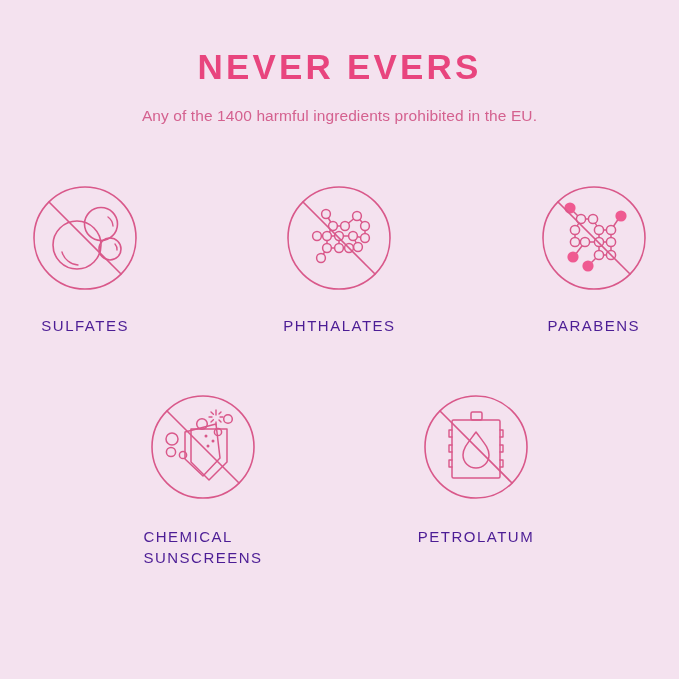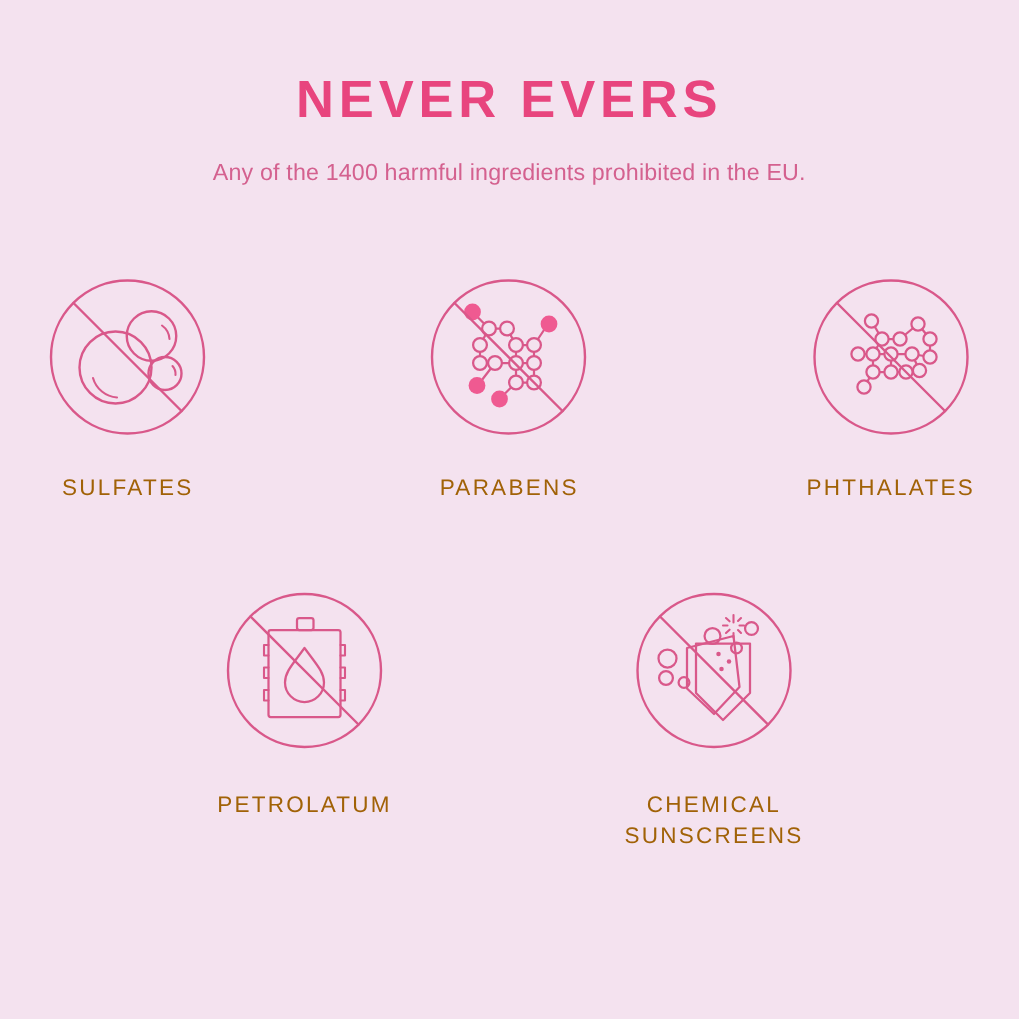--- a/index.html
+++ b/index.html
@@ -79,22 +79,21 @@
   .badge svg {
     display: block;
     width: 106px;
     height: 106px;
     overflow: visible;
   }
   .label {
     margin-top: 24px;
     font-size: 15px;
     letter-spacing: 1.5px;
-    color: #a16207;
-    text-align: center;
+    color: #4c1d95;
     line-height: 21px;
     white-space: pre-line;
   }
   .row-two .label { margin-top: 26px; }
 </style>
 </head>
 <body>
 
 <div class="page">
 
@@ -114,20 +113,66 @@
             <circle cx="45" cy="60" r="24"></circle>
             <circle cx="69" cy="39" r="16.5"></circle>
             <circle cx="78" cy="64" r="11"></circle>
             <path d="M30 67 a18 18 0 0 0 16 13" stroke-width="1.4"></path>
             <path d="M76 32 a12 12 0 0 1 5 9" stroke-width="1.4"></path>
             <path d="M83 59 a8 8 0 0 1 2 6" stroke-width="1.4"></path>
             <line x1="17" y1="17" x2="89" y2="89"></line>
           </svg>
         </div>
         <div class="label">SULFATES</div>
+      </div>
+
+      <div class="cell">
+        <div class="badge">
+          <svg viewBox="0 0 106 106" fill="none" stroke="#d9588a" stroke-width="1.6" stroke-linecap="round" stroke-linejoin="round">
+            <circle cx="53" cy="53" r="51"></circle>
+            <g stroke-width="1.5">
+              <line x1="40" y1="29" x2="47" y2="41"></line>
+              <line x1="47" y1="41" x2="59" y2="41"></line>
+              <line x1="59" y1="41" x2="71" y2="31"></line>
+              <line x1="71" y1="31" x2="79" y2="41"></line>
+              <line x1="79" y1="41" x2="79" y2="53"></line>
+              <line x1="47" y1="41" x2="41" y2="51"></line>
+              <line x1="41" y1="51" x2="31" y2="51"></line>
+              <line x1="41" y1="51" x2="41" y2="63"></line>
+              <line x1="41" y1="63" x2="53" y2="63"></line>
+              <line x1="53" y1="63" x2="63" y2="63"></line>
+              <line x1="53" y1="51" x2="53" y2="63"></line>
+              <line x1="53" y1="51" x2="41" y2="51"></line>
+              <line x1="53" y1="51" x2="67" y2="51"></line>
+              <line x1="67" y1="51" x2="79" y2="53"></line>
+              <line x1="67" y1="51" x2="72" y2="62"></line>
+              <line x1="41" y1="63" x2="35" y2="73"></line>
+              <line x1="63" y1="63" x2="72" y2="62"></line>
+            </g>
+            <g fill="#f4e2ef" stroke-width="1.5">
+              <circle cx="40" cy="29" r="4.4"></circle>
+              <circle cx="47" cy="41" r="4.4"></circle>
+              <circle cx="59" cy="41" r="4.4"></circle>
+              <circle cx="71" cy="31" r="4.4"></circle>
+              <circle cx="79" cy="41" r="4.4"></circle>
+              <circle cx="31" cy="51" r="4.4"></circle>
+              <circle cx="41" cy="51" r="4.4"></circle>
+              <circle cx="53" cy="51" r="4.4"></circle>
+              <circle cx="67" cy="51" r="4.4"></circle>
+              <circle cx="79" cy="53" r="4.4"></circle>
+              <circle cx="41" cy="63" r="4.4"></circle>
+              <circle cx="53" cy="63" r="4.4"></circle>
+              <circle cx="63" cy="63" r="4.4"></circle>
+              <circle cx="72" cy="62" r="4.4"></circle>
+              <circle cx="35" cy="73" r="4.4"></circle>
+            </g>
+            <line x1="17" y1="17" x2="89" y2="89"></line>
+          </svg>
+        </div>
+        <div class="label">PHTHALATES</div>
       </div>
 
       <div class="cell">
         <div class="badge">
           <svg viewBox="0 0 106 106" fill="none" stroke="#d9588a" stroke-width="1.6" stroke-linecap="round" stroke-linejoin="round">
             <circle cx="53" cy="53" r="51"></circle>
             <g stroke-width="1.5">
               <line x1="31" y1="25" x2="40" y2="34"></line>
               <line x1="40" y1="34" x2="52" y2="34"></line>
               <line x1="52" y1="34" x2="58" y2="45"></line>
@@ -163,88 +208,23 @@
               <circle cx="29" cy="23" r="5.6"></circle>
               <circle cx="80" cy="31" r="5.6"></circle>
               <circle cx="32" cy="72" r="5.6"></circle>
               <circle cx="47" cy="81" r="5.6"></circle>
             </g>
             <line x1="17" y1="17" x2="89" y2="89"></line>
           </svg>
         </div>
         <div class="label">PARABENS</div>
       </div>
-
-      <div class="cell">
-        <div class="badge">
-          <svg viewBox="0 0 106 106" fill="none" stroke="#d9588a" stroke-width="1.6" stroke-linecap="round" stroke-linejoin="round">
-            <circle cx="53" cy="53" r="51"></circle>
-            <g stroke-width="1.5">
-              <line x1="40" y1="29" x2="47" y2="41"></line>
-              <line x1="47" y1="41" x2="59" y2="41"></line>
-              <line x1="59" y1="41" x2="71" y2="31"></line>
-              <line x1="71" y1="31" x2="79" y2="41"></line>
-              <line x1="79" y1="41" x2="79" y2="53"></line>
-              <line x1="47" y1="41" x2="41" y2="51"></line>
-              <line x1="41" y1="51" x2="31" y2="51"></line>
-              <line x1="41" y1="51" x2="41" y2="63"></line>
-              <line x1="41" y1="63" x2="53" y2="63"></line>
-              <line x1="53" y1="63" x2="63" y2="63"></line>
-              <line x1="53" y1="51" x2="53" y2="63"></line>
-              <line x1="53" y1="51" x2="41" y2="51"></line>
-              <line x1="53" y1="51" x2="67" y2="51"></line>
-              <line x1="67" y1="51" x2="79" y2="53"></line>
-              <line x1="67" y1="51" x2="72" y2="62"></line>
-              <line x1="41" y1="63" x2="35" y2="73"></line>
-              <line x1="63" y1="63" x2="72" y2="62"></line>
-            </g>
-            <g fill="#f4e2ef" stroke-width="1.5">
-              <circle cx="40" cy="29" r="4.4"></circle>
-              <circle cx="47" cy="41" r="4.4"></circle>
-              <circle cx="59" cy="41" r="4.4"></circle>
-              <circle cx="71" cy="31" r="4.4"></circle>
-              <circle cx="79" cy="41" r="4.4"></circle>
-              <circle cx="31" cy="51" r="4.4"></circle>
-              <circle cx="41" cy="51" r="4.4"></circle>
-              <circle cx="53" cy="51" r="4.4"></circle>
-              <circle cx="67" cy="51" r="4.4"></circle>
-              <circle cx="79" cy="53" r="4.4"></circle>
-              <circle cx="41" cy="63" r="4.4"></circle>
-              <circle cx="53" cy="63" r="4.4"></circle>
-              <circle cx="63" cy="63" r="4.4"></circle>
-              <circle cx="72" cy="62" r="4.4"></circle>
-              <circle cx="35" cy="73" r="4.4"></circle>
-            </g>
-            <line x1="17" y1="17" x2="89" y2="89"></line>
-          </svg>
-        </div>
-        <div class="label">PHTHALATES</div>
-      </div>
     </div>
 
     <div class="row row-two">
-
-      <div class="cell">
-        <div class="badge">
-          <svg viewBox="0 0 106 106" fill="none" stroke="#d9588a" stroke-width="1.6" stroke-linecap="round" stroke-linejoin="round">
-            <circle cx="53" cy="53" r="51"></circle>
-            <rect x="48" y="18" width="11" height="8" rx="1.5" stroke-width="1.5"></rect>
-            <rect x="29" y="26" width="48" height="58" rx="1.5" stroke-width="1.5"></rect>
-            <path d="M29 36 h-3 v7 h3" stroke-width="1.4"></path>
-            <path d="M29 51 h-3 v7 h3" stroke-width="1.4"></path>
-            <path d="M29 66 h-3 v7 h3" stroke-width="1.4"></path>
-            <path d="M77 36 h3 v7 h-3" stroke-width="1.4"></path>
-            <path d="M77 51 h3 v7 h-3" stroke-width="1.4"></path>
-            <path d="M77 66 h3 v7 h-3" stroke-width="1.4"></path>
-            <path d="M53 38 C45 49 40 54 40 61 a13 13 0 0 0 26 0 c0-7-5-12-13-23 z" stroke-width="1.5"></path>
-            <line x1="17" y1="17" x2="89" y2="89"></line>
-          </svg>
-        </div>
-        <div class="label">PETROLATUM</div>
-      </div>
 
       <div class="cell">
         <div class="badge">
           <svg viewBox="0 0 106 106" fill="none" stroke="#d9588a" stroke-width="1.6" stroke-linecap="round" stroke-linejoin="round">
             <circle cx="53" cy="53" r="51"></circle>
             <path d="M41 35 L77 35 L77 68 L59 86 L41 68 Z" stroke-width="1.5"></path>
             <path d="M35 38 L66 30 L70 64 L53 82 L35 65 Z" stroke-width="1.5"></path>
             <g stroke-width="1.4">
               <line x1="66" y1="16" x2="66" y2="21"></line>
               <line x1="66" y1="28" x2="66" y2="31"></line>
@@ -265,15 +245,34 @@
               <circle cx="56" cy="42" r="1.5"></circle>
               <circle cx="63" cy="47" r="1.5"></circle>
               <circle cx="58" cy="52" r="1.5"></circle>
             </g>
             <line x1="17" y1="17" x2="89" y2="89"></line>
           </svg>
         </div>
         <div class="label">CHEMICAL
 SUNSCREENS</div>
       </div>
+
+      <div class="cell">
+        <div class="badge">
+          <svg viewBox="0 0 106 106" fill="none" stroke="#d9588a" stroke-width="1.6" stroke-linecap="round" stroke-linejoin="round">
+            <circle cx="53" cy="53" r="51"></circle>
+            <rect x="48" y="18" width="11" height="8" rx="1.5" stroke-width="1.5"></rect>
+            <rect x="29" y="26" width="48" height="58" rx="1.5" stroke-width="1.5"></rect>
+            <path d="M29 36 h-3 v7 h3" stroke-width="1.4"></path>
+            <path d="M29 51 h-3 v7 h3" stroke-width="1.4"></path>
+            <path d="M29 66 h-3 v7 h3" stroke-width="1.4"></path>
+            <path d="M77 36 h3 v7 h-3" stroke-width="1.4"></path>
+            <path d="M77 51 h3 v7 h-3" stroke-width="1.4"></path>
+            <path d="M77 66 h3 v7 h-3" stroke-width="1.4"></path>
+            <path d="M53 38 C45 49 40 54 40 61 a13 13 0 0 0 26 0 c0-7-5-12-13-23 z" stroke-width="1.5"></path>
+            <line x1="17" y1="17" x2="89" y2="89"></line>
+          </svg>
+        </div>
+        <div class="label">PETROLATUM</div>
+      </div>
     </div>
   </div>
 </div>
 
 </body></html>

